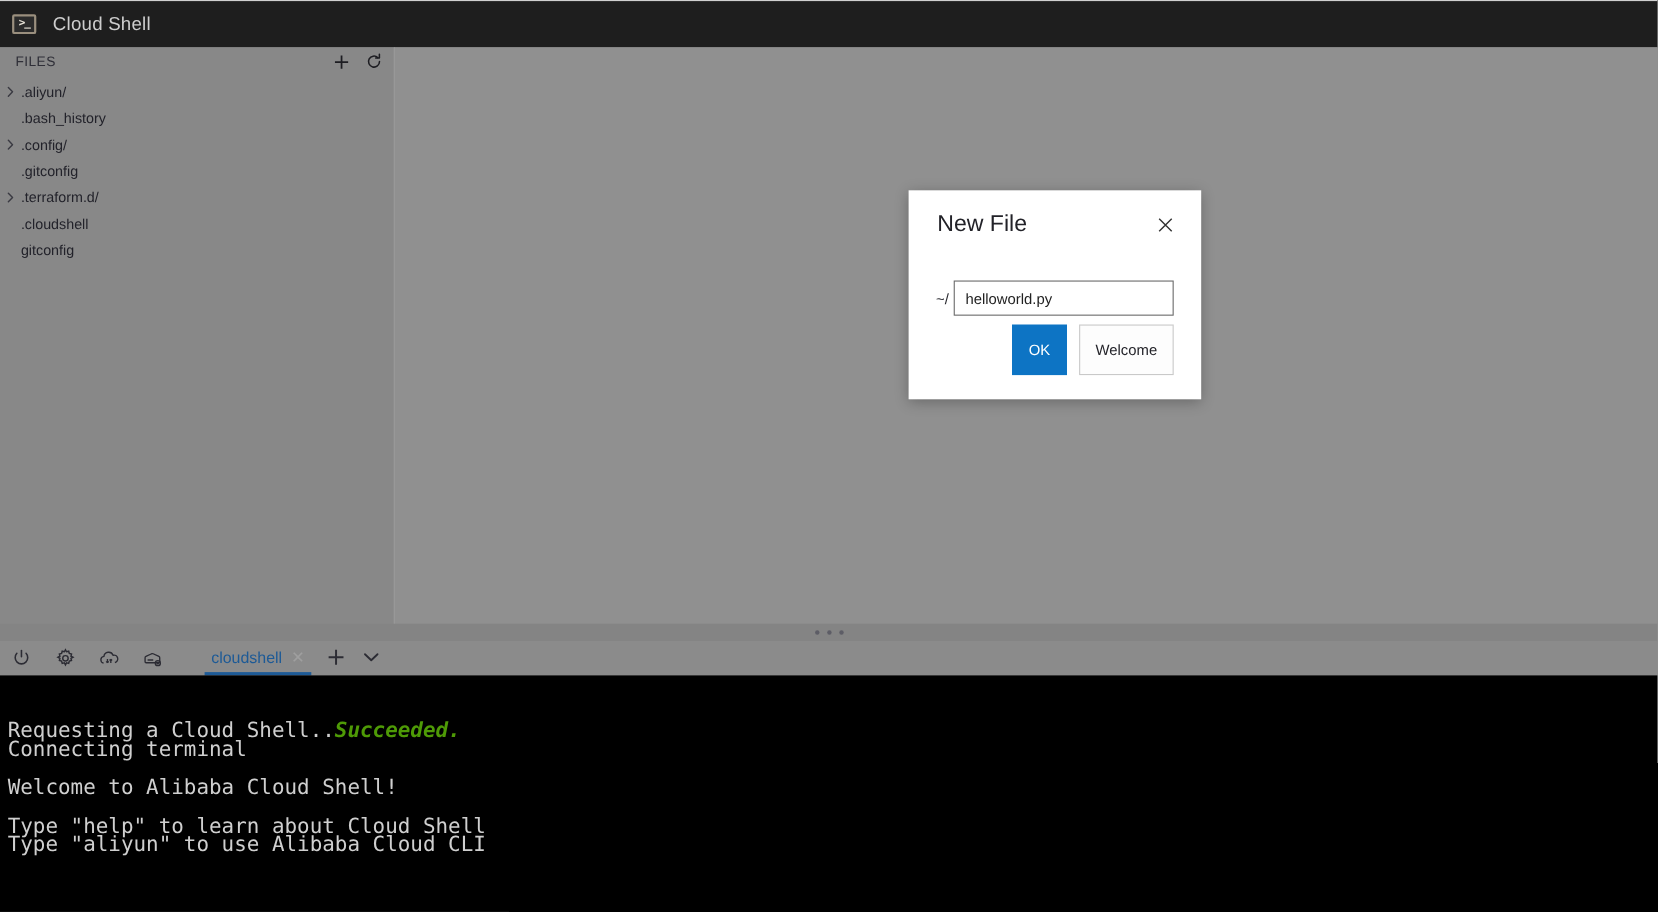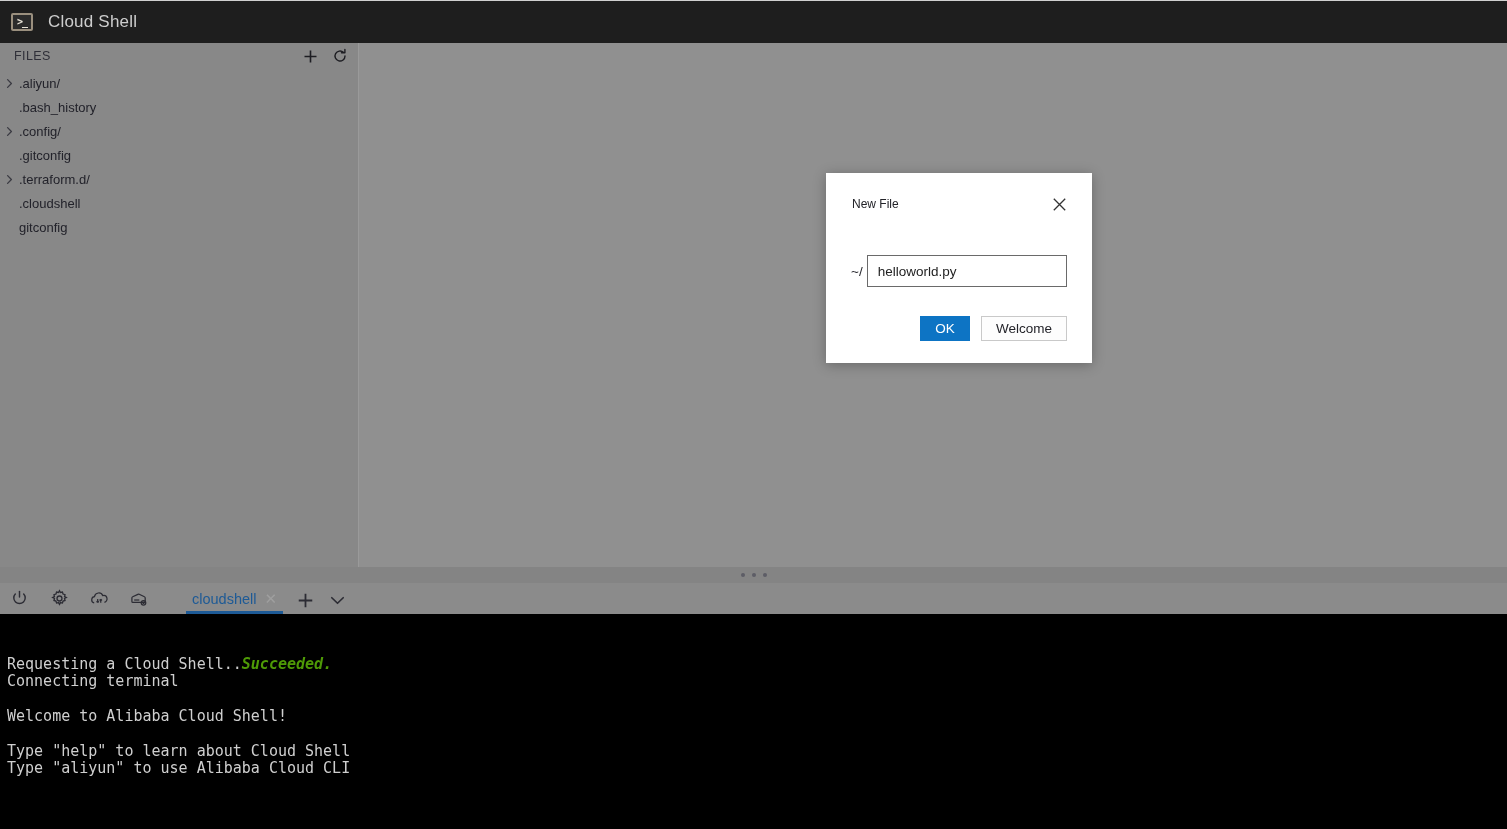--- a/index.html
+++ b/index.html
@@ -86,61 +86,61 @@
   .tabbar{
     position:absolute;left:0;top:583px;width:1507px;height:31px;
     background:#8b8b8b;display:flex;align-items:center;
   }
   .tool-icons{display:flex;align-items:center;padding-left:6px;gap:14px;}
   .ticon{
     width:26px;height:26px;display:flex;align-items:center;justify-content:center;
     color:#2c2c34;cursor:pointer;
   }
   .ticon svg{display:block;}
-  .tabs{display:flex;align-items:flex-end;margin-left:30px;height:31px;}
+  .tabs{display:flex;align-items:flex-start;margin-left:30px;height:31px;}
   .tab{
     position:relative;height:31px;display:flex;align-items:center;gap:8px;
     padding:0 10px;cursor:pointer;
   }
   .tab .tab-label{color:#1d5a96;font-size:14.5px;}
   .tab .tab-close{color:#9f9f9f;font-size:15px;line-height:1;}
   .tab.active:after{
     content:"";position:absolute;left:4px;right:4px;bottom:0;height:3px;background:#1d5a96;
   }
   .tab-add, .tab-menu{
     width:28px;height:28px;display:flex;align-items:center;justify-content:center;
     color:#2c2c34;cursor:pointer;margin-left:4px;
   }
   .tab-add svg,.tab-menu svg{display:block;}
 
   
   .terminal{
     position:absolute;left:0;top:614px;width:1507px;height:215px;
     background:#000000;overflow:hidden;
     font-family:"DejaVu Sans Mono","Liberation Mono",monospace;
-    font-size:15px;line-height:17.4px;
+    font-size:19px;line-height:17.4px;
     padding:7px 0 0 7px;box-sizing:border-box;
     color:#cfcfcf;white-space:pre;
   }
   .t-line{height:17.4px;}
   .t-white{color:#cfcfcf;}
   .t-succ{color:#4e9a06;font-weight:bold;font-style:italic;}
 
   
   .modal-shadow{
     position:absolute;left:826px;top:173px;width:266px;height:190px;
     background:#ffffff;box-shadow:0 2px 12px rgba(0,0,0,.28);
   }
   .modal{position:absolute;inset:0;}
   .modal-head{
     position:absolute;left:0;top:0;right:0;height:62px;
     display:flex;align-items:center;justify-content:space-between;
     padding:0 22px 0 26px;box-sizing:border-box;
   }
-  .modal-title{font-size:12px;color:#222228;}
+  .modal-title{font-size:21px;color:#222228;}
   .modal-close{
     width:22px;height:22px;display:flex;align-items:center;justify-content:center;
     color:#333;cursor:pointer;
   }
   .modal-close svg{display:block;}
   .modal-body{
     position:absolute;left:0;top:70px;right:0;height:56px;
     display:flex;align-items:center;padding:0 25px;box-sizing:border-box;
   }
   .path-prefix{font-size:13.5px;color:#2a2a30;margin-right:4px;}
@@ -149,21 +149,21 @@
     border:1px solid #6a6a6a;background:#fff;
     padding:0 10px;font-size:13.5px;color:#222;
     font-family:"Liberation Sans", sans-serif;
     outline:none;
   }
   .input-wrap{position:relative;flex:1;display:flex;}
   .modal-foot{
     position:absolute;right:25px;bottom:22px;display:flex;gap:11px;align-items:center;
   }
   .btn{
-    height:25px;min-width:50px;padding:0 14px;box-sizing:border-box;
+    height:46px;min-width:50px;padding:0 14px;box-sizing:border-box;
     font-size:13.5px;font-family:"Liberation Sans", sans-serif;
     display:flex;align-items:center;justify-content:center;cursor:pointer;
     border:1px solid transparent;
   }
   .btn-ok{background:#0d74c4;color:#fff;min-width:50px;}
   .btn-cancel{background:#fdfdfd;color:#24242a;border:1px solid #c9c9c9;}
 </style>
 </head>
 <body>
 

